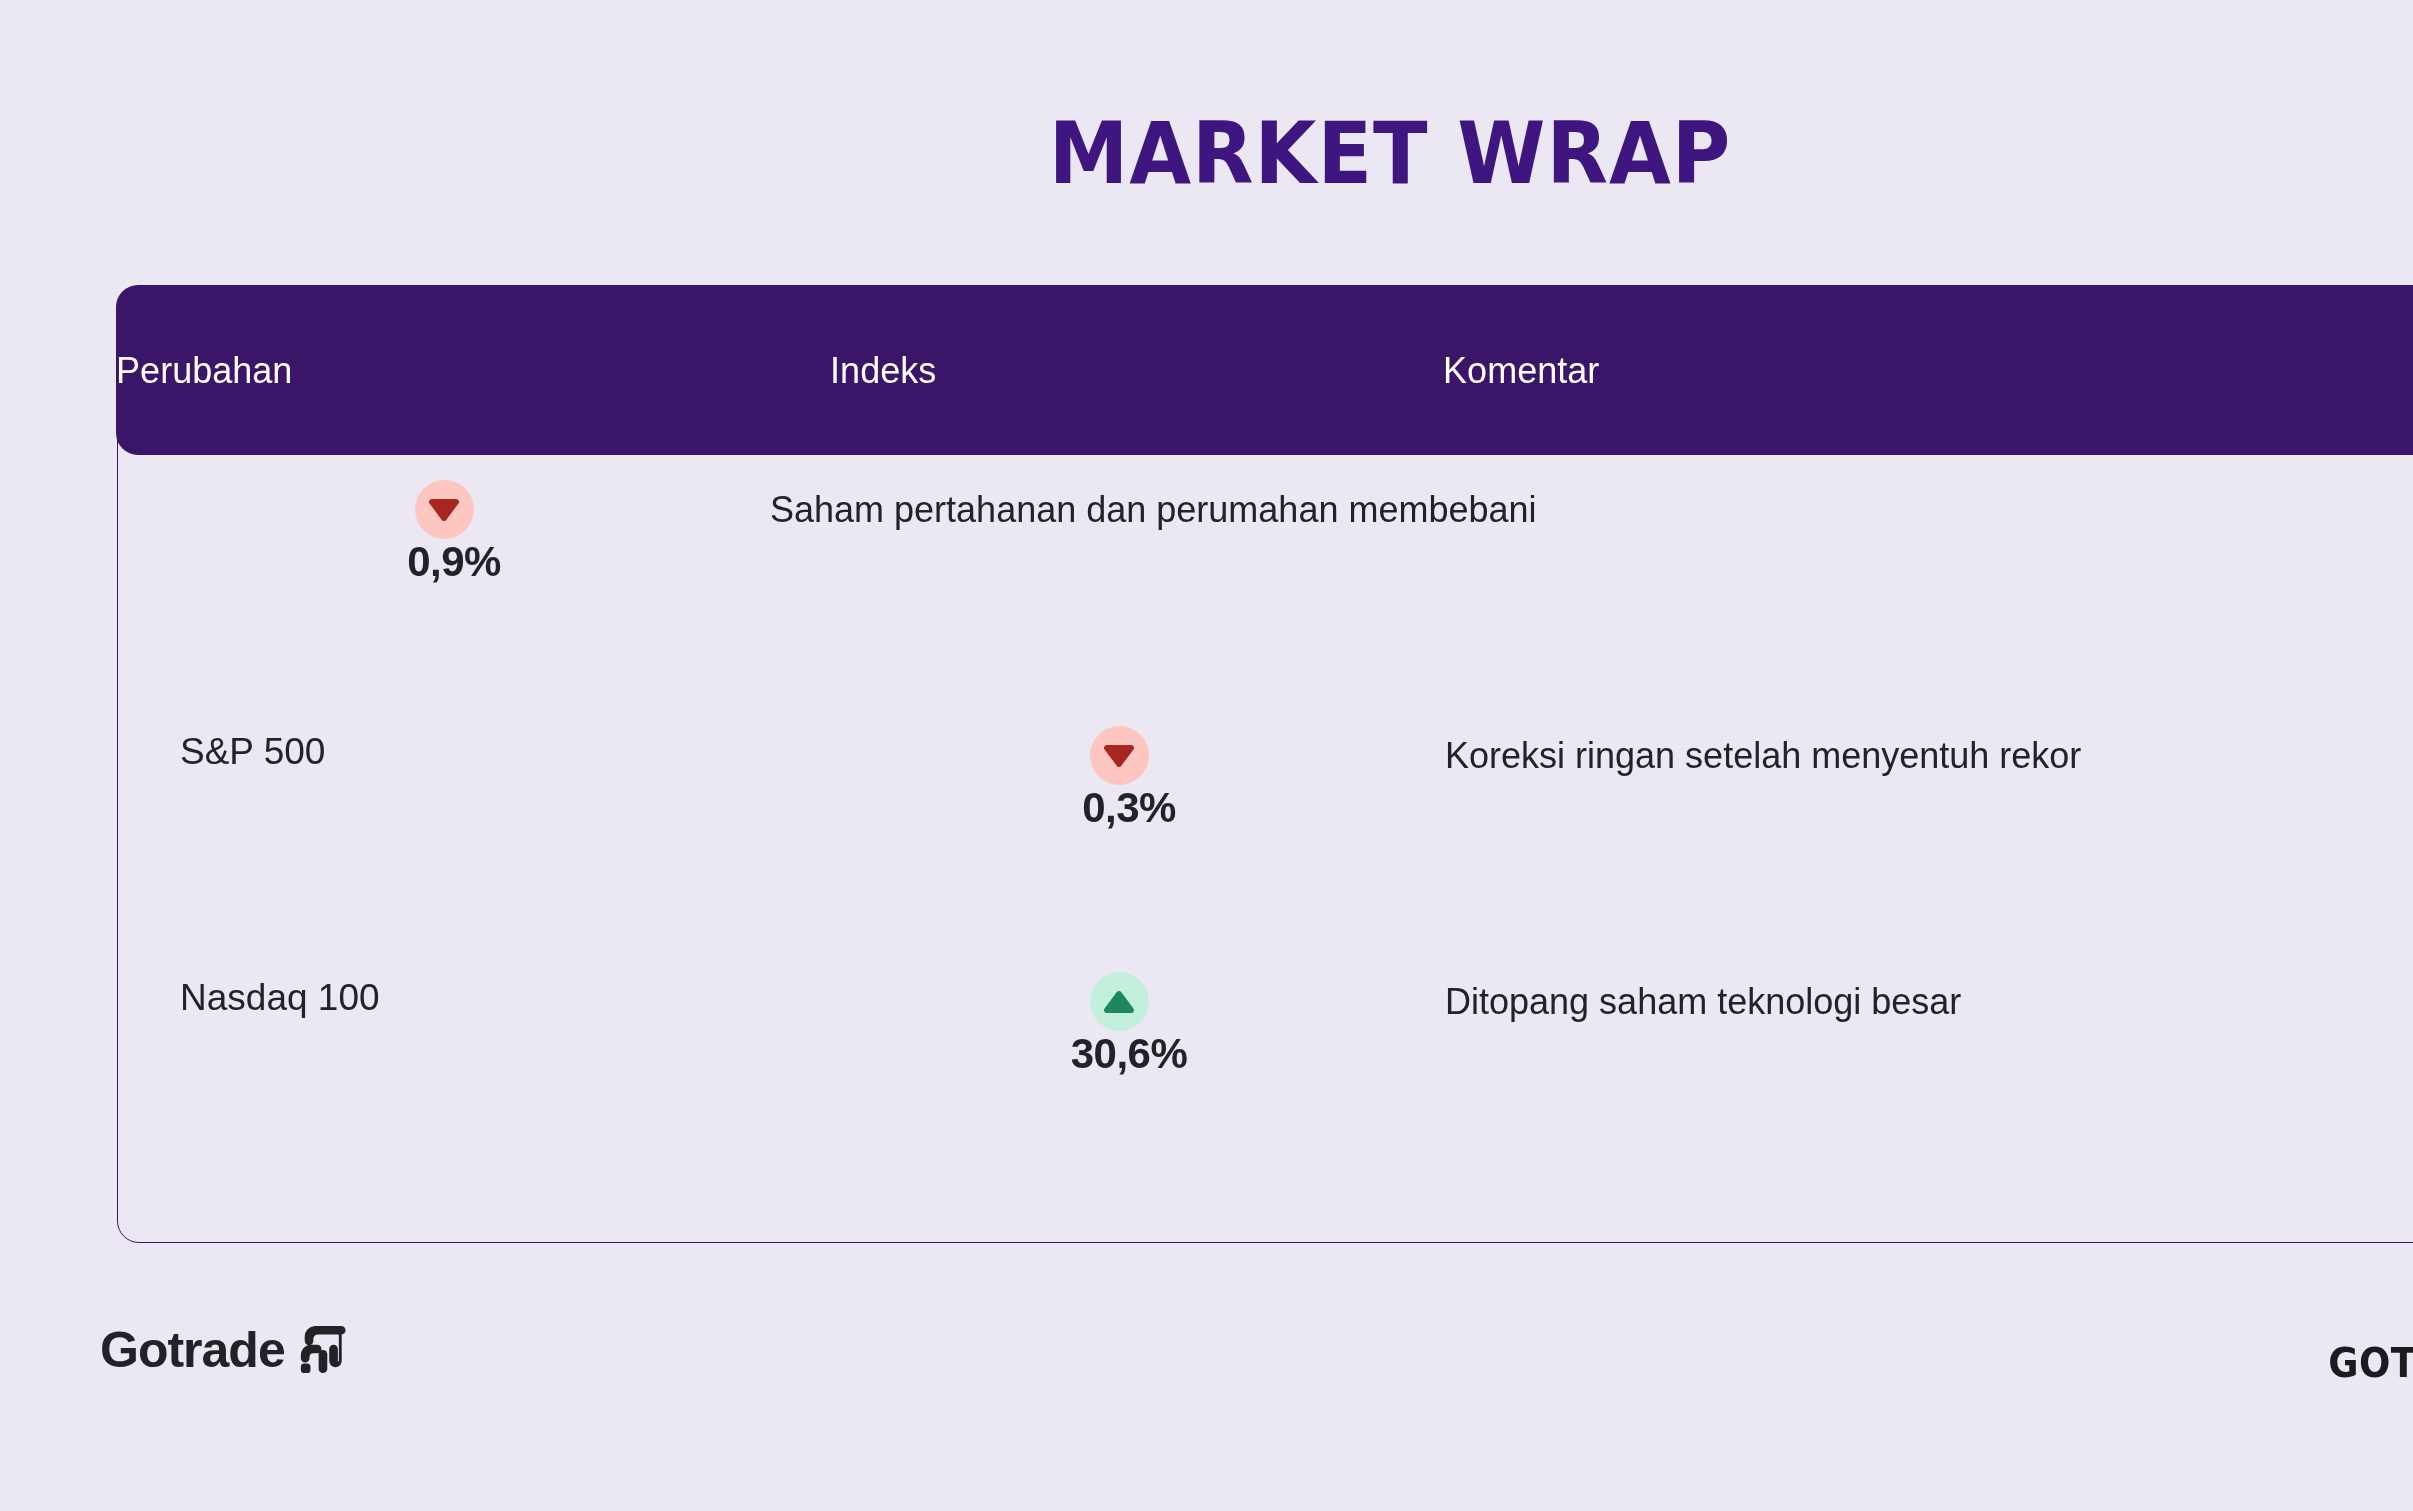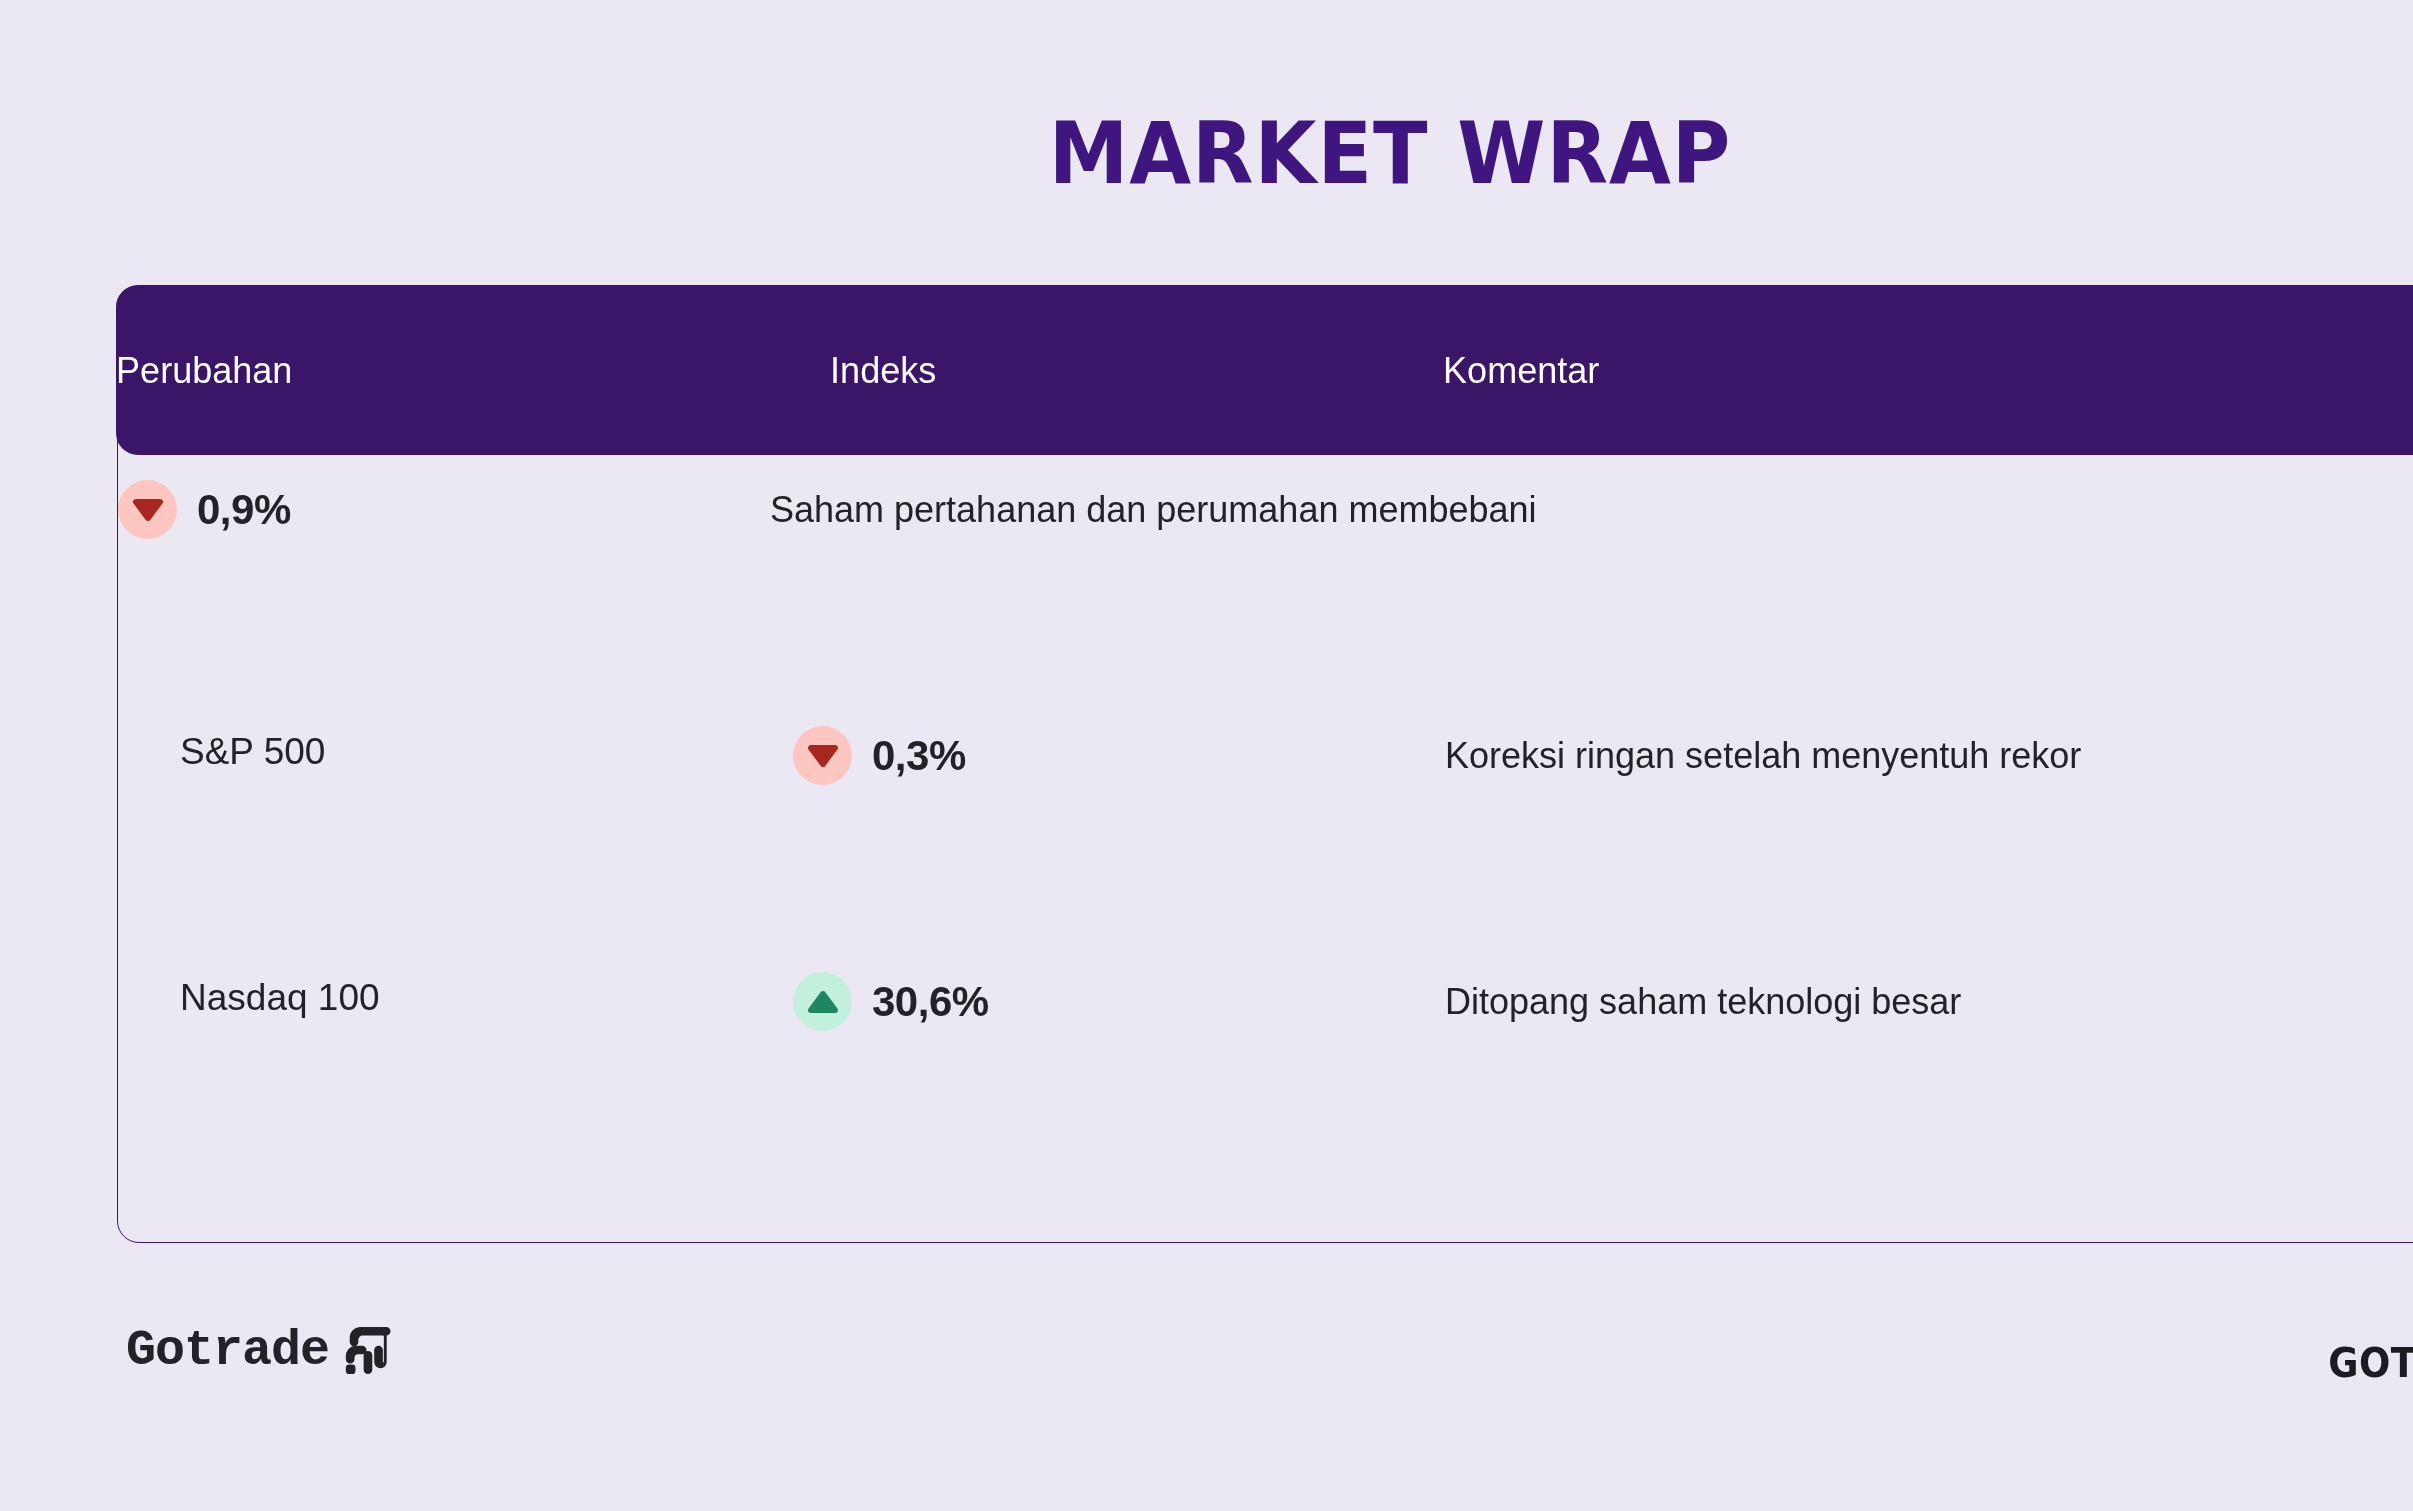--- a/index.html
+++ b/index.html
@@ -90,20 +90,21 @@
     font-size: 37px;
     line-height: 42px;
     font-weight: 400;
     padding-top: 28px;
   }
   .cell-change {
     width: 652px;
     display: flex;
     align-items: center;
     padding-top: 23px;
+    flex-direction: column;
   }
   .badge {
     width: 59px;
     height: 59px;
     border-radius: 50%;
     display: flex;
     align-items: center;
     justify-content: center;
     flex: none;
   }
@@ -124,25 +125,24 @@
     color: #232227;
     font-size: 36px;
     line-height: 50px;
     font-weight: 400;
     padding-top: 28px;
   }
 
   
   .footer-left {
     position: absolute;
-    left: 126px;
+    left: 100px;
     top: 1324px;
     display: flex;
-    align-items: flex-end;
-    font-family: Liberation Mono, monospace;
+    align-items: flex-start;
   }
   .brand-word {
     color: #232227;
     font-size: 50px;
     line-height: 53px;
     font-weight: 700;
     letter-spacing: -1px;
   }
   .brand-mark {
     margin-left: 10.6px;

